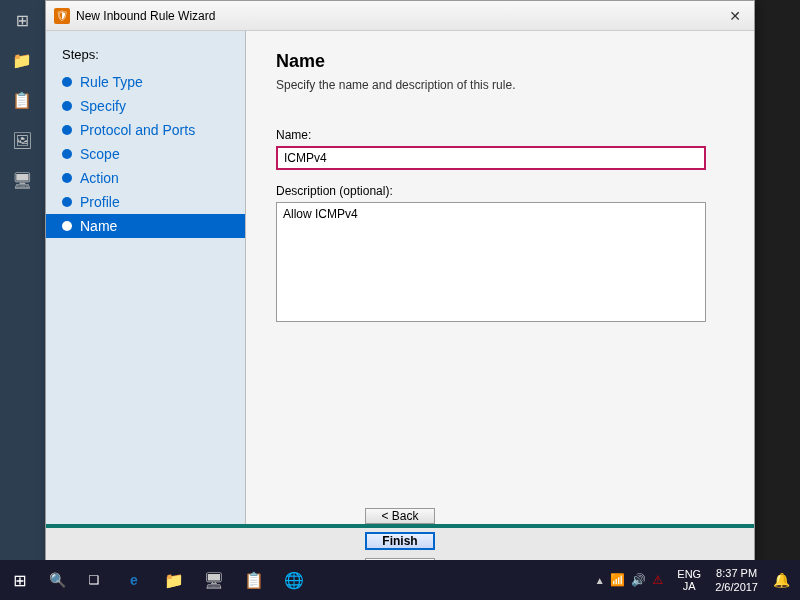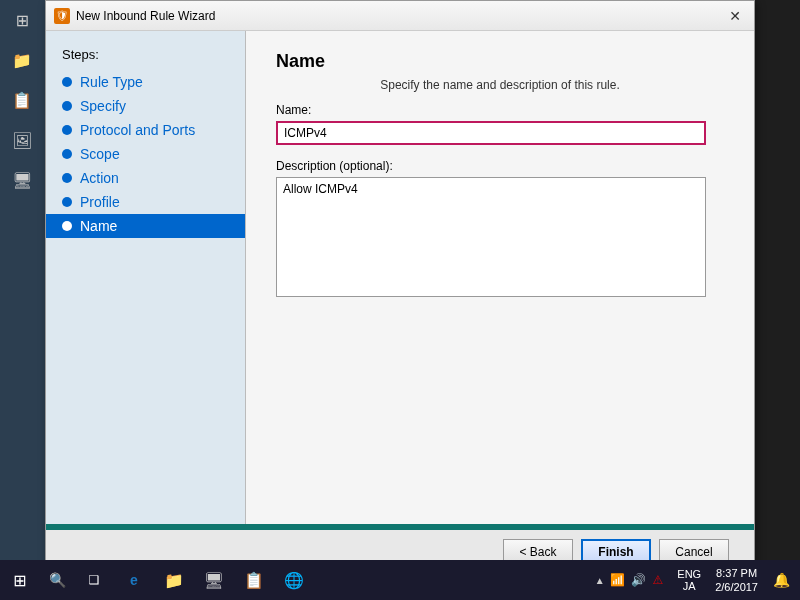--- a/index.html
+++ b/index.html
@@ -221,22 +221,21 @@
 
     .content-title {
       font-size: 18px;
       font-weight: bold;
       color: #000;
       margin-bottom: 6px;
     }
     .content-subtitle {
       font-size: 12px;
       color: #333;
-      margin-bottom: 11px;
-      text-align: center;
+      margin-bottom: 36px;
     }
 
     .form-group {
       margin-bottom: 14px;
     }
     .form-label {
       font-size: 12px;
       color: #000;
       margin-bottom: 4px;
       display: block;
@@ -258,26 +257,27 @@
       padding: 4px 6px;
       font-size: 12px;
       font-family: inherit;
       resize: none;
     }
 
     
     .button-bar {
       height: 50px;
       background: #e8e8e8;
-      border-top: 6px solid #0f766e;
+      border-top: 4px solid #0f766e;
       display: flex;
       align-items: center;
       justify-content: flex-end;
       padding: 0 25px;
       gap: 8px;
+      flex-direction: column;
     }
     .btn {
       height: 26px;
       min-width: 70px;
       padding: 0 12px;
       border: 1px solid #999;
       background: linear-gradient(to bottom, #f8f8f8, #e0e0e0);
       font-size: 12px;
       cursor: pointer;
       font-family: inherit;

